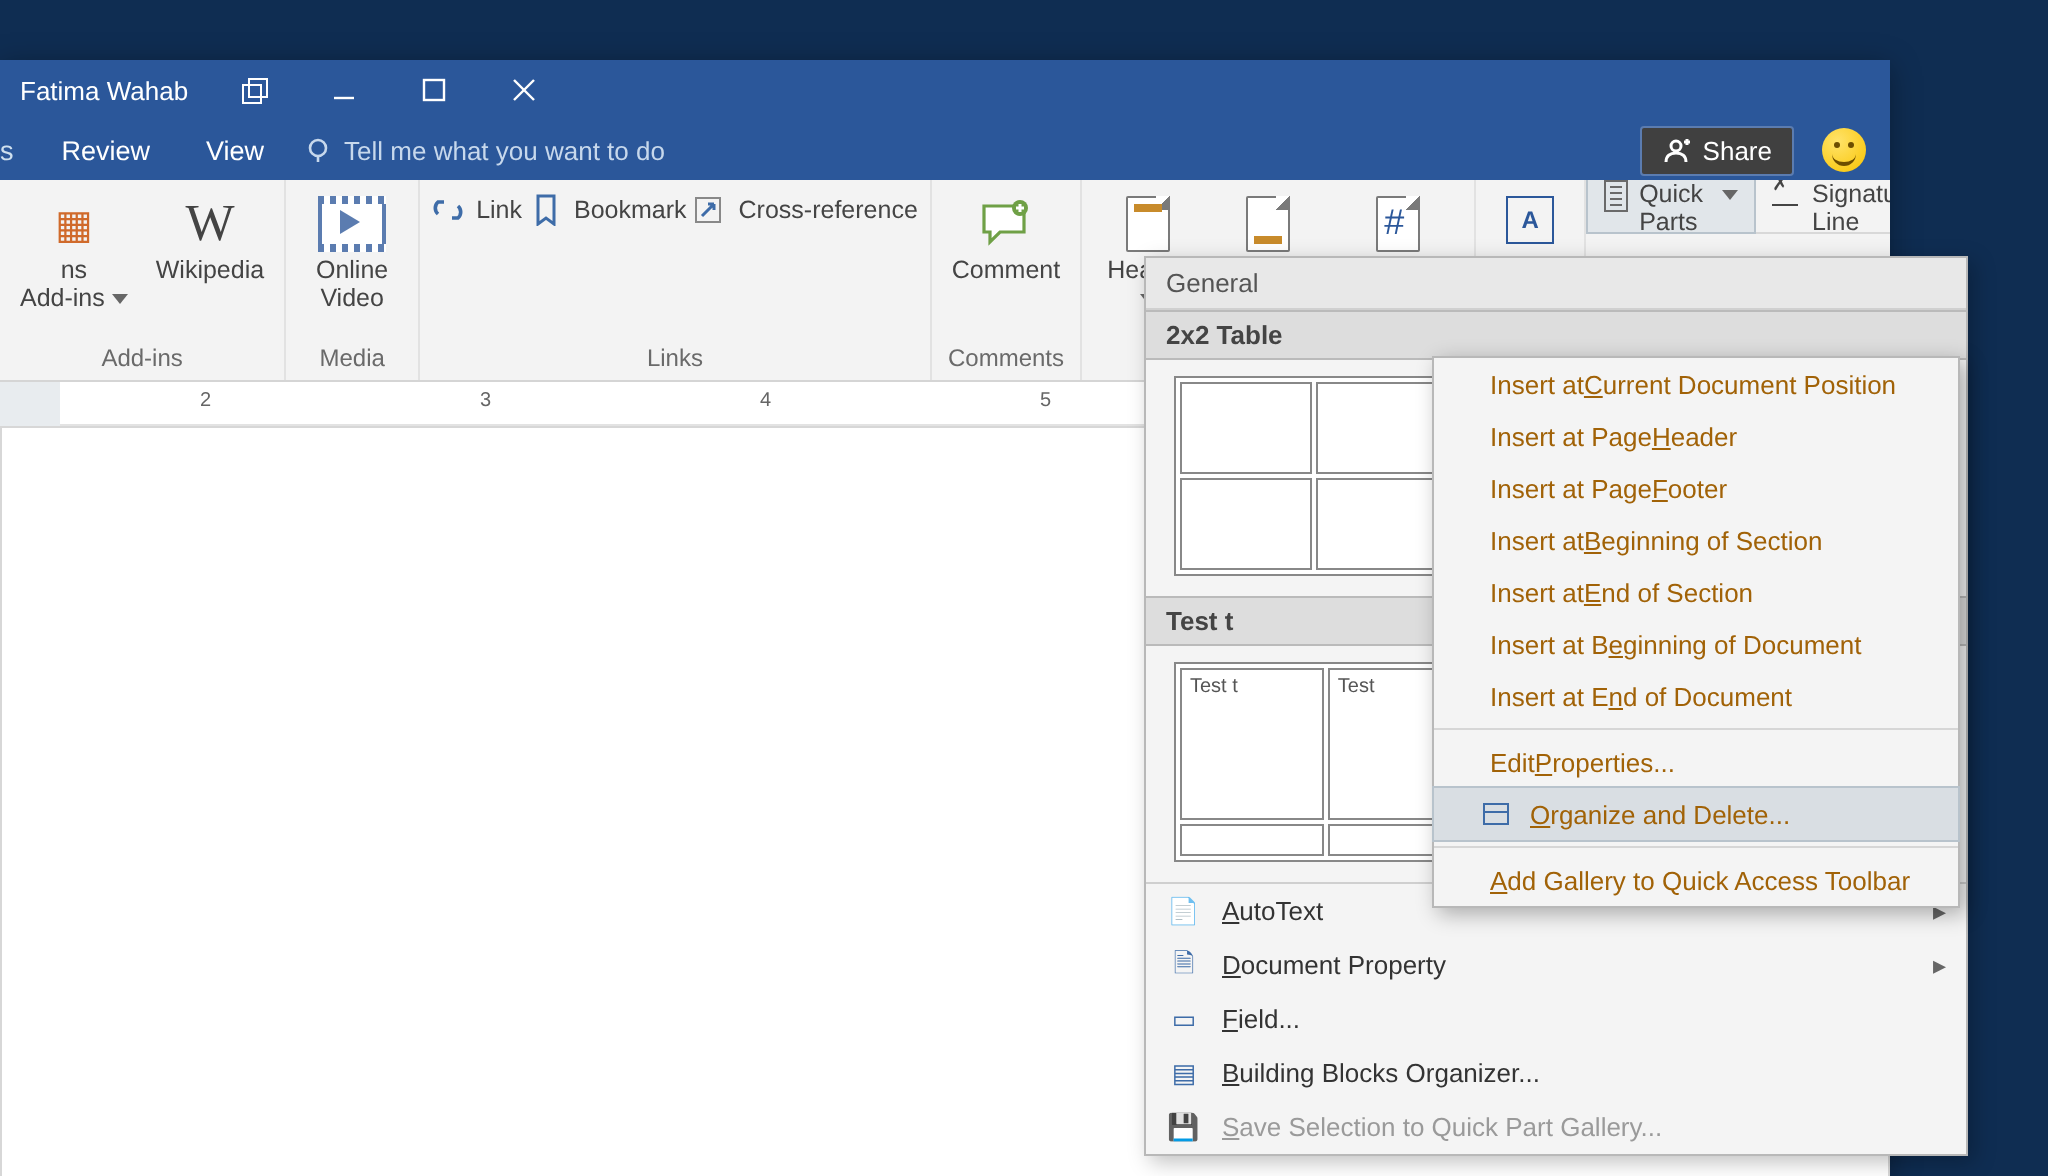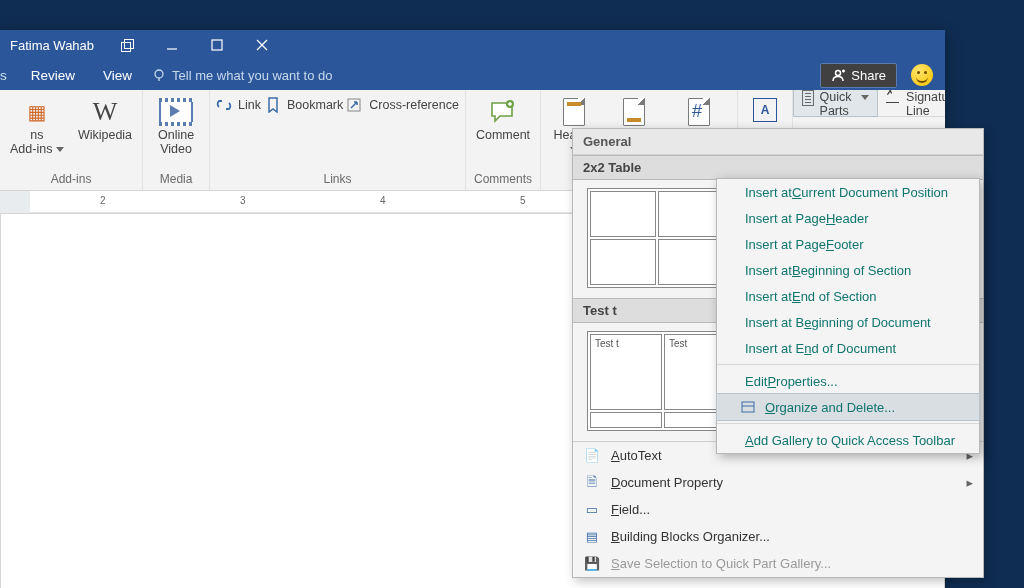--- a/index.html
+++ b/index.html
@@ -70,32 +70,32 @@
   
   .ruler-row{height:22px;background:#fff;display:flex}
   .ruler-gut{width:30px;background:#e8ecef}
   .ruler{flex:1;background:#fff;border-bottom:1px solid #e3e3e3;position:relative;font-size:10px;color:#666}
   .ruler .num{position:absolute;top:4px}
   
   .doc-area{background:#f0f0f0;height:375px}
   .paper{background:#fff;height:100%;border:1px solid #d7d7d7;margin:0}
   
   .dd{position:absolute;left:572px;top:128px;width:410px;background:#f4f4f4;border:1px solid #b8b8b8;box-shadow:3px 3px 10px rgba(0,0,0,.25);font-size:13px;color:#333}
-  .dd .head{background:#e8e8e8;border-bottom:1px solid #d0d0d0;padding:5px 10px;font-weight:700;color:#555}
+  .dd .head{background:#e8e8e8;border-bottom:1px solid #d0d0d0;padding:5px 10px;font-weight:400;color:#555}
   .dd .ghead{background:#dddddd;border:1px solid #bababa;border-left:none;border-right:none;padding:4px 10px;font-weight:700;color:#444}
   .dd .preview{padding:8px 10px 10px 14px}
   .tbl22{width:140px;height:100px;border:1px solid #888;background:#fff}
   .tbl22 td{border:1px solid #888}
   .ptxt{font-size:10px;color:#555;padding:3px 4px;vertical-align:top}
   .ddrow{display:flex;align-items:center;height:27px;padding:0 10px 0 10px;gap:10px}
   .ddrow .ric{width:18px;display:flex;justify-content:center;color:#3e6ca8}
   .ddrow .rarrow{margin-left:auto;color:#666}
   .ddrow.disabled{color:#9a9a9a}
   
-  .ctx{position:absolute;left:716px;top:178px;width:262px;background:#f4f4f4;border:1px solid #b8b8b8;box-shadow:3px 3px 10px rgba(0,0,0,.3);font-size:13px;color:#0f766e}
+  .ctx{position:absolute;left:716px;top:178px;width:262px;background:#f4f4f4;border:1px solid #b8b8b8;box-shadow:3px 3px 10px rgba(0,0,0,.3);font-size:13px;color:#a16207}
   .ctx .crow{display:flex;align-items:center;height:26px;padding:0 12px 0 28px}
   .ctx .crow.withicon{padding-left:22px;gap:8px}
   .ctx .crow.withicon .cic{width:18px;display:flex;justify-content:center}
   .ctx .sep{height:1px;background:#d6d6d6;margin:3px 0}
   .ctx .crow.hover{background:#d9dee3;border:1px solid #b8c3cc;margin:-1px}
   .u{text-decoration:underline}
   .cic svg{width:14px;height:14px}
 </style>
 </head>
 <body>

